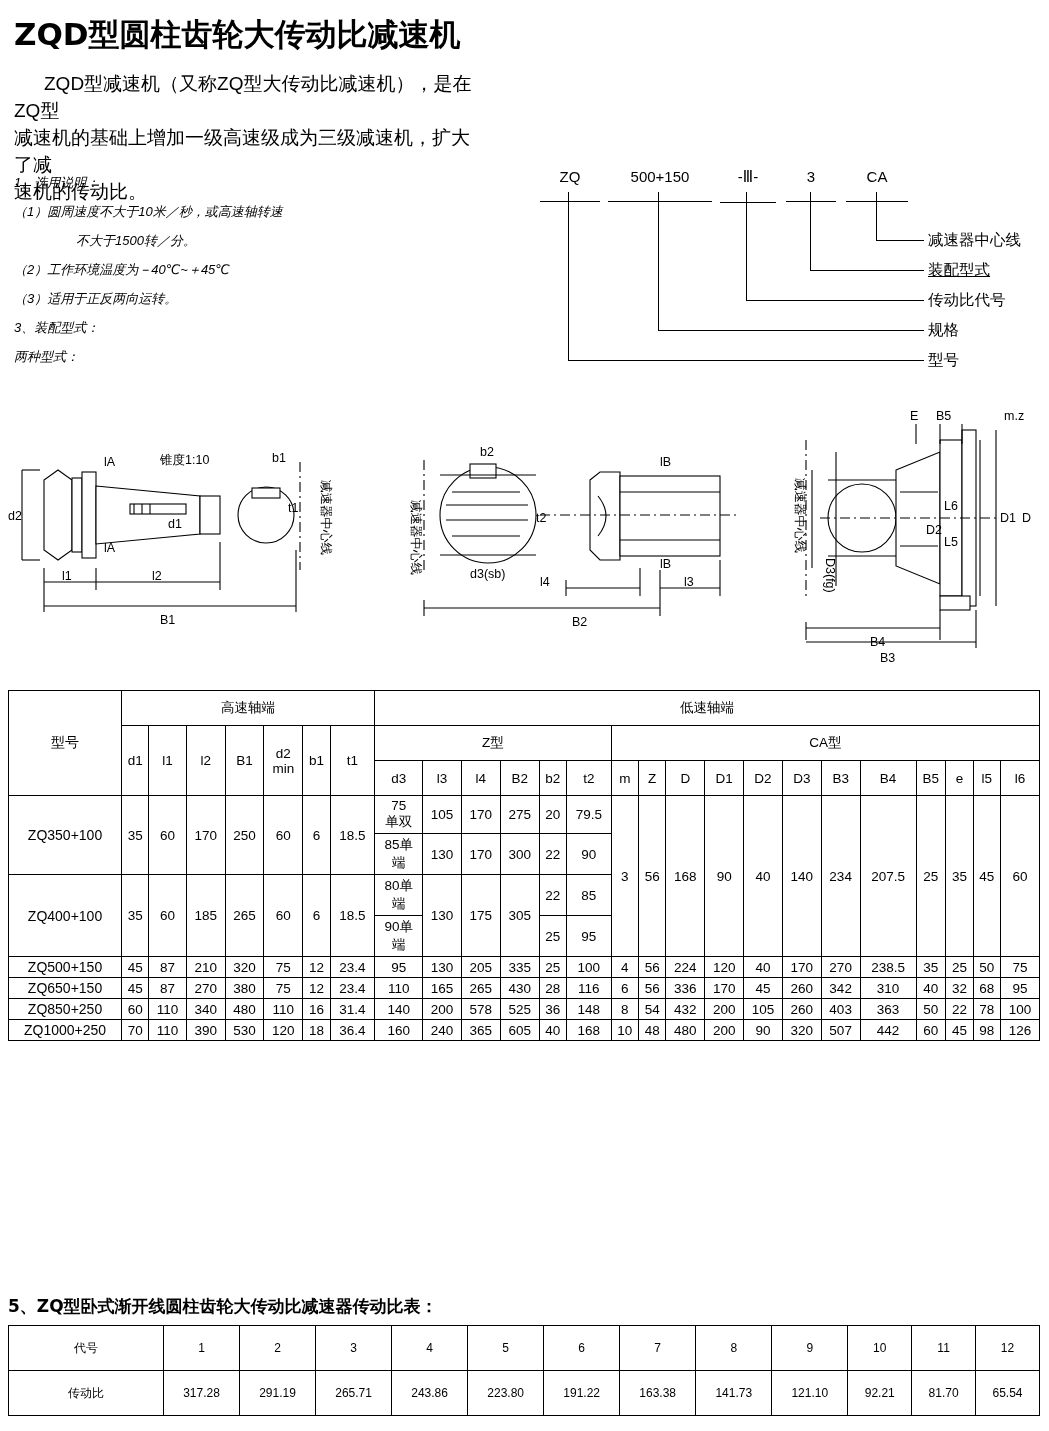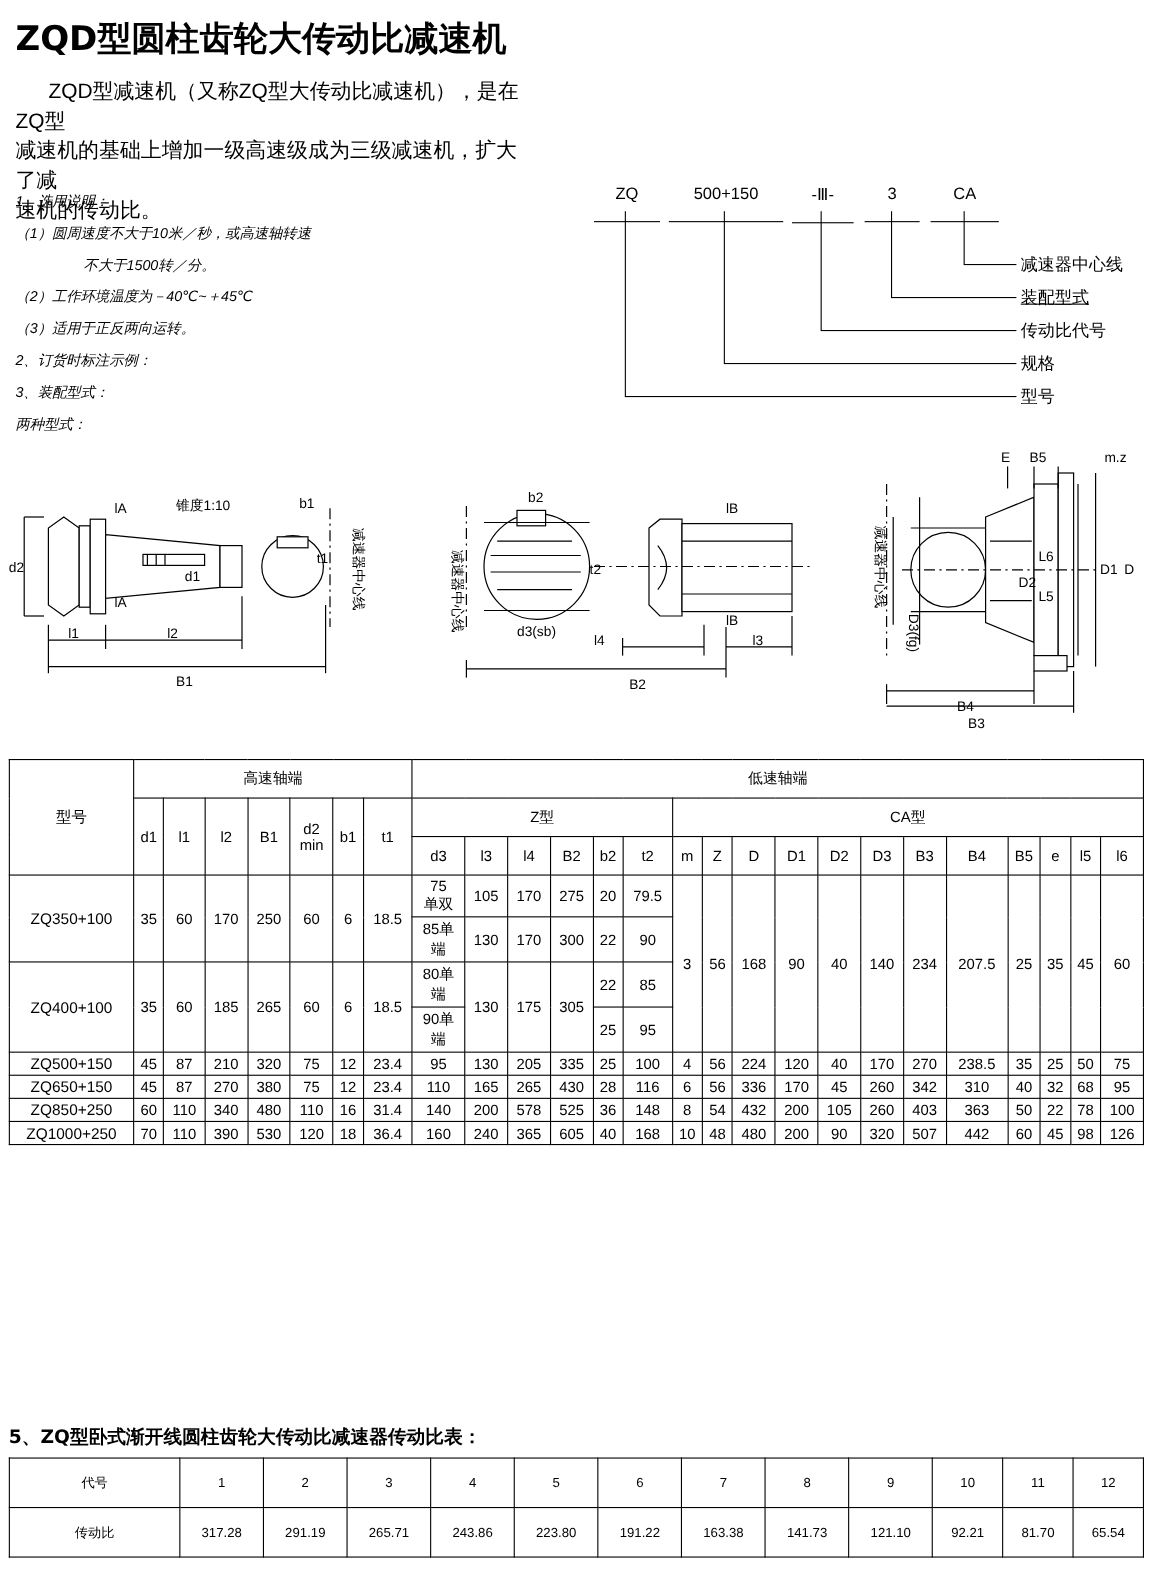--- a/index.html
+++ b/index.html
@@ -80,21 +80,20 @@
     <div>减速机的基础上增加一级高速级成为三级减速机，扩大了减</div>
     <div>速机的传动比。</div>
   </div>
 
   <div class="notes">
     <div class="ln">1、选用说明：</div>
     <div class="ln">（1）圆周速度不大于10米／秒，或高速轴转速</div>
     <div class="ln ind2">不大于1500转／分。</div>
     <div class="ln">（2）工作环境温度为－40℃~＋45℃</div>
     <div class="ln">（3）适用于正反两向运转。</div>
-    <div class="ln">2、订货时标注示例：</div>
     <div class="ln">3、装配型式：</div>
     <div class="ln">两种型式：</div>
   </div>
 
   <div class="codeblk">
     <div class="cell" style="left:20px;top:8px;width:60px;">ZQ</div>
     <div class="cell" style="left:88px;top:8px;width:104px;">500+150</div>
     <div class="cell" style="left:200px;top:8px;width:56px;">-Ⅲ-</div>
     <div class="cell" style="left:266px;top:8px;width:50px;">3</div>
     <div class="cell" style="left:326px;top:8px;width:62px;">CA</div>

